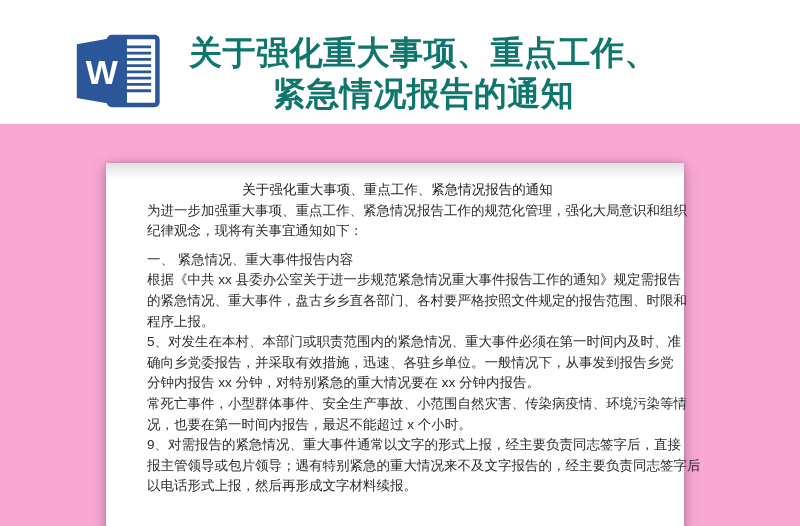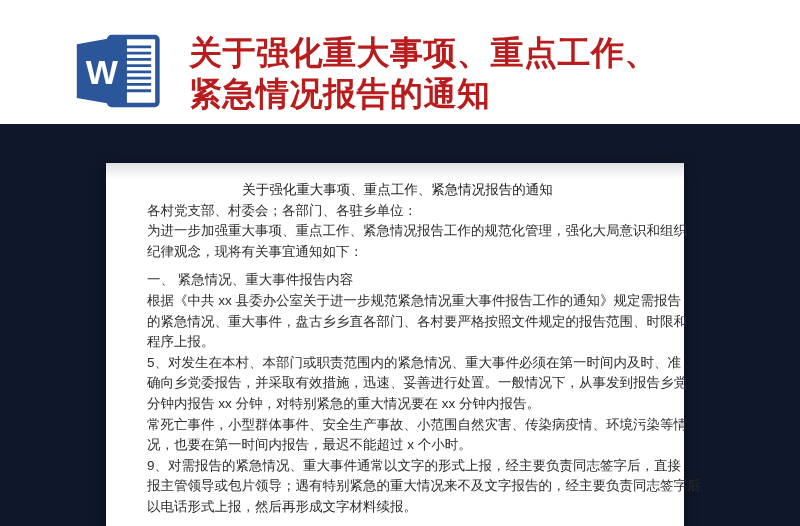--- a/index.html
+++ b/index.html
@@ -16,36 +16,37 @@
   .header {
     position:absolute; left:0; top:0; width:800px; height:124px;
     background:#ffffff;
   }
   .word-icon {
     position:absolute; left:75px; top:31px;
   }
   .page-title {
     position:absolute; left:189px; top:32px;
     font-size:33px; line-height:41px;
-    font-weight:bold; color:#b91c1c;
+    font-weight:bold; color:#0f766e;
     letter-spacing:0.5px;
     white-space:nowrap;
+    text-align:center;
   }
 
   
   .header-shadow {
     position:absolute; left:0; top:124px; width:800px; height:22px;
     background:linear-gradient(to bottom, rgba(0,0,0,0.14), rgba(0,0,0,0));
     pointer-events:none;
   }
 
   
   .preview-area {
     position:absolute; left:0; top:124px; width:800px; height:402px;
-    background:#0f172a;
+    background:#f9a8d4;
   }
   .document-page {
     position:absolute; left:106px; top:39px; 
     width:578px; height:400px;
     background:#ffffff;
     box-shadow:0 3px 14px rgba(0,0,0,0.30), 0 0 4px rgba(0,0,0,0.12);
   }
   .page-top-shade {
     position:absolute; left:0; top:0; width:100%; height:16px;
     background:linear-gradient(to bottom, rgba(0,0,0,0.12), rgba(0,0,0,0));
@@ -86,30 +87,29 @@
   <h1 class="page-title"><span>关于强化重大事项、重点工作、</span><br><span>紧急情况报告的通知</span></h1>
 </header>
 
 <div class="header-shadow"></div>
 
 <main class="preview-area">
   <div class="document-page">
     <div class="page-top-shade"></div>
     <div class="document-text" id="doc-lines">
         <div class="doc-line l-doc-title">关于强化重大事项、重点工作、紧急情况报告的通知</div>
-        <div class="doc-line l-body">各村党支部、村委会；各部门、各驻乡单位：</div>
         <div class="doc-line l-body">为进一步加强重大事项、重点工作、紧急情况报告工作的规范化管理，强化大局意识和组织</div>
         <div class="doc-line l-body">纪律观念，现将有关事宜通知如下：</div>
         <div class="doc-line l-blank"></div>
         <div class="doc-line l-heading">一、 紧急情况、重大事件报告内容</div>
         <div class="doc-line l-body">根据《中共 xx 县委办公室关于进一步规范紧急情况重大事件报告工作的通知》规定需报告</div>
         <div class="doc-line l-body">的紧急情况、重大事件，盘古乡乡直各部门、各村要严格按照文件规定的报告范围、时限和</div>
         <div class="doc-line l-body">程序上报。</div>
         <div class="doc-line l-body">5、对发生在本村、本部门或职责范围内的紧急情况、重大事件必须在第一时间内及时、准</div>
-        <div class="doc-line l-body">确向乡党委报告，并采取有效措施，迅速、妥善进行处置。一般情况下，从事发到报告乡党</div>
+        <div class="doc-line l-body">确向乡党委报告，并采取有效措施，迅速、各驻乡单位。一般情况下，从事发到报告乡党</div>
         <div class="doc-line l-body">分钟内报告 xx 分钟，对特别紧急的重大情况要在 xx 分钟内报告。</div>
         <div class="doc-line l-body">常死亡事件，小型群体事件、安全生产事故、小范围自然灾害、传染病疫情、环境污染等情</div>
         <div class="doc-line l-body">况，也要在第一时间内报告，最迟不能超过 x 个小时。</div>
         <div class="doc-line l-body">9、对需报告的紧急情况、重大事件通常以文字的形式上报，经主要负责同志签字后，直接</div>
         <div class="doc-line l-body">报主管领导或包片领导；遇有特别紧急的重大情况来不及文字报告的，经主要负责同志签字后</div>
         <div class="doc-line l-body">以电话形式上报，然后再形成文字材料续报。</div>
       </div>
   </div>
 </main>
 

